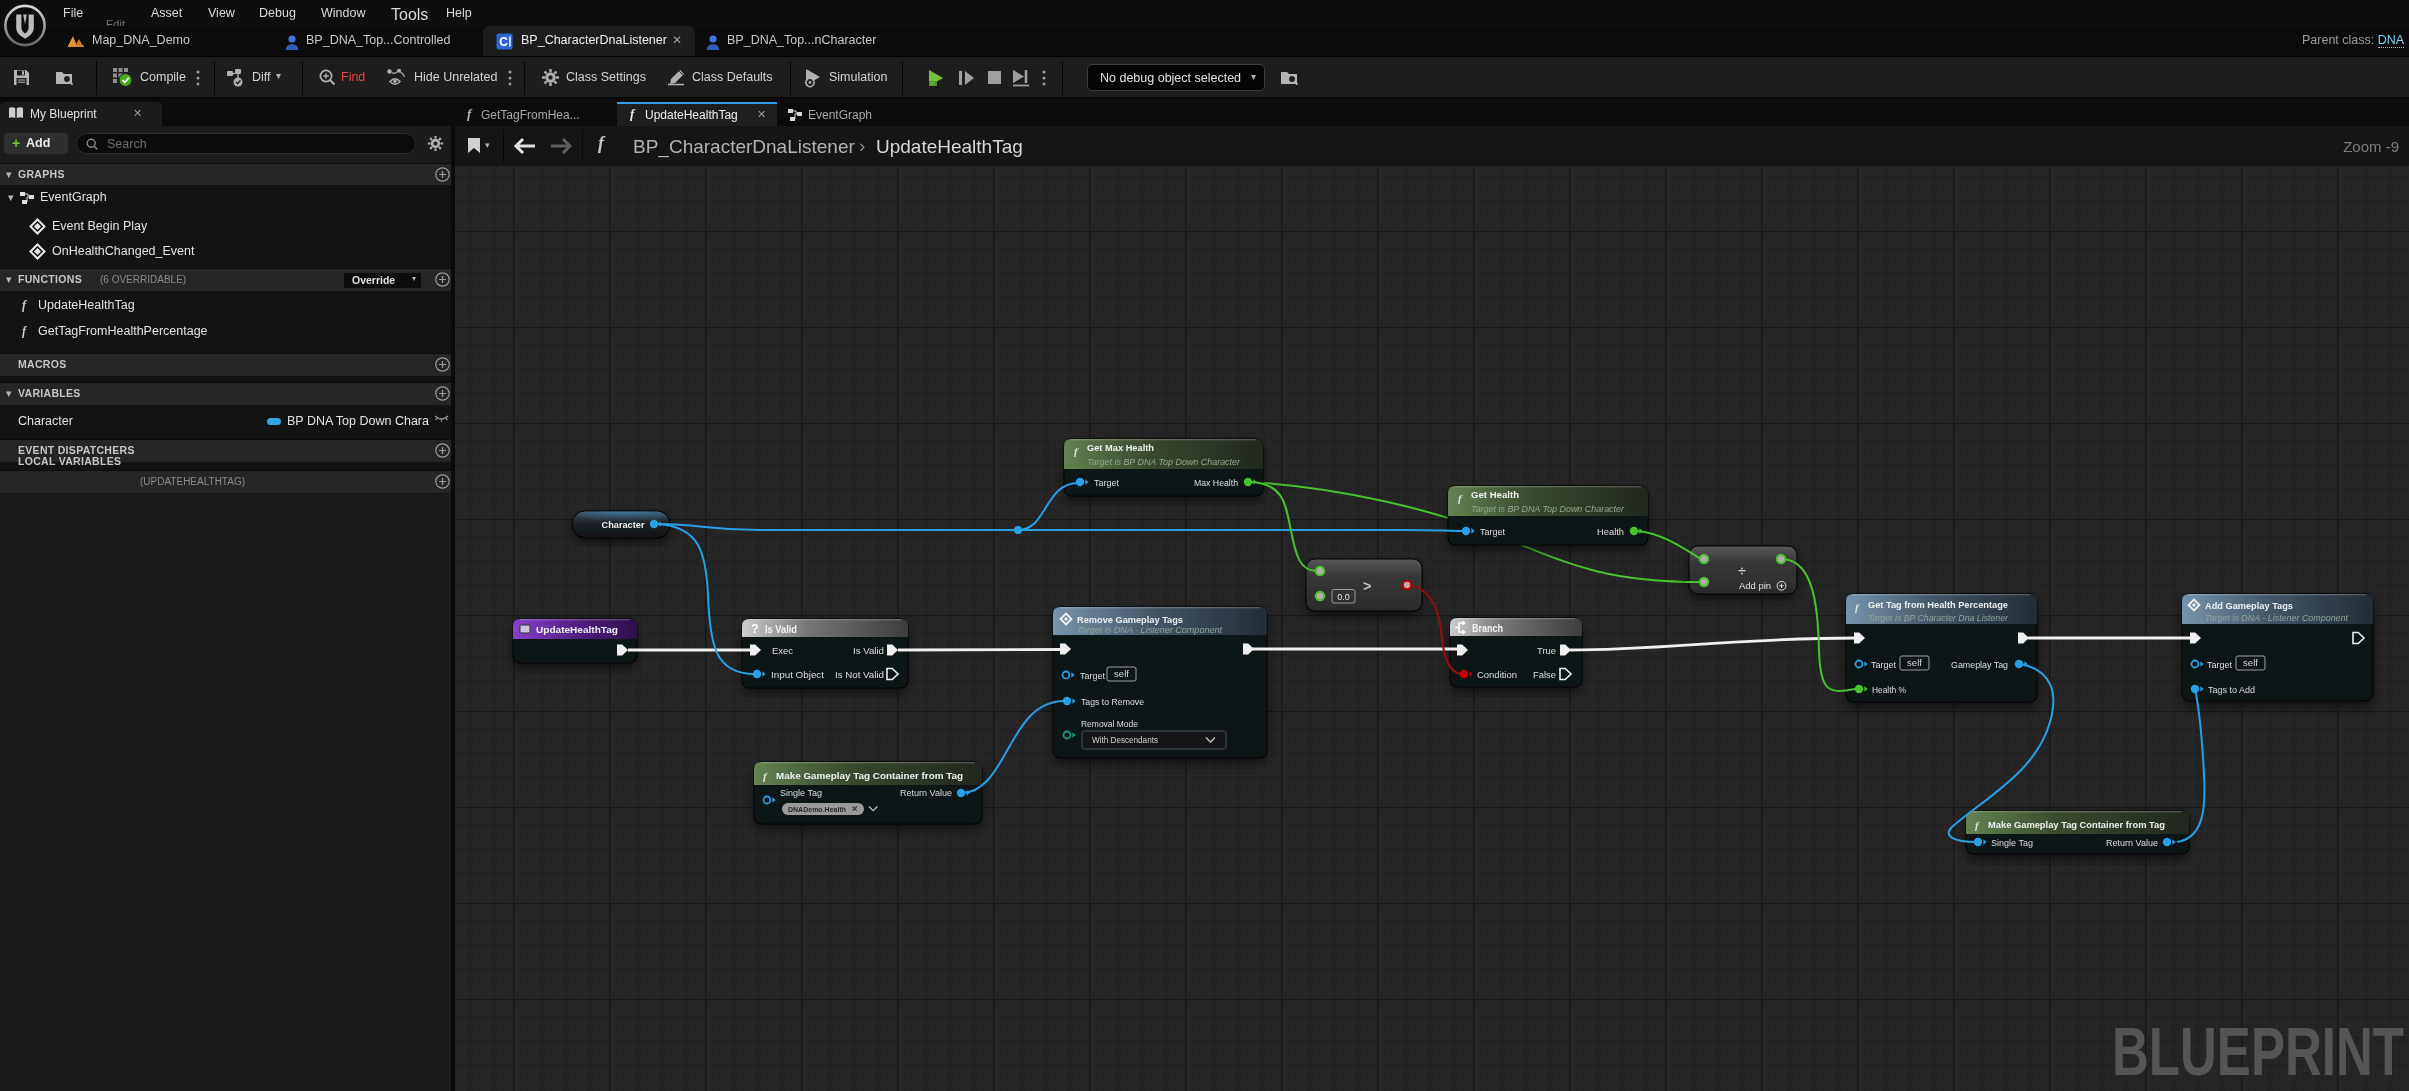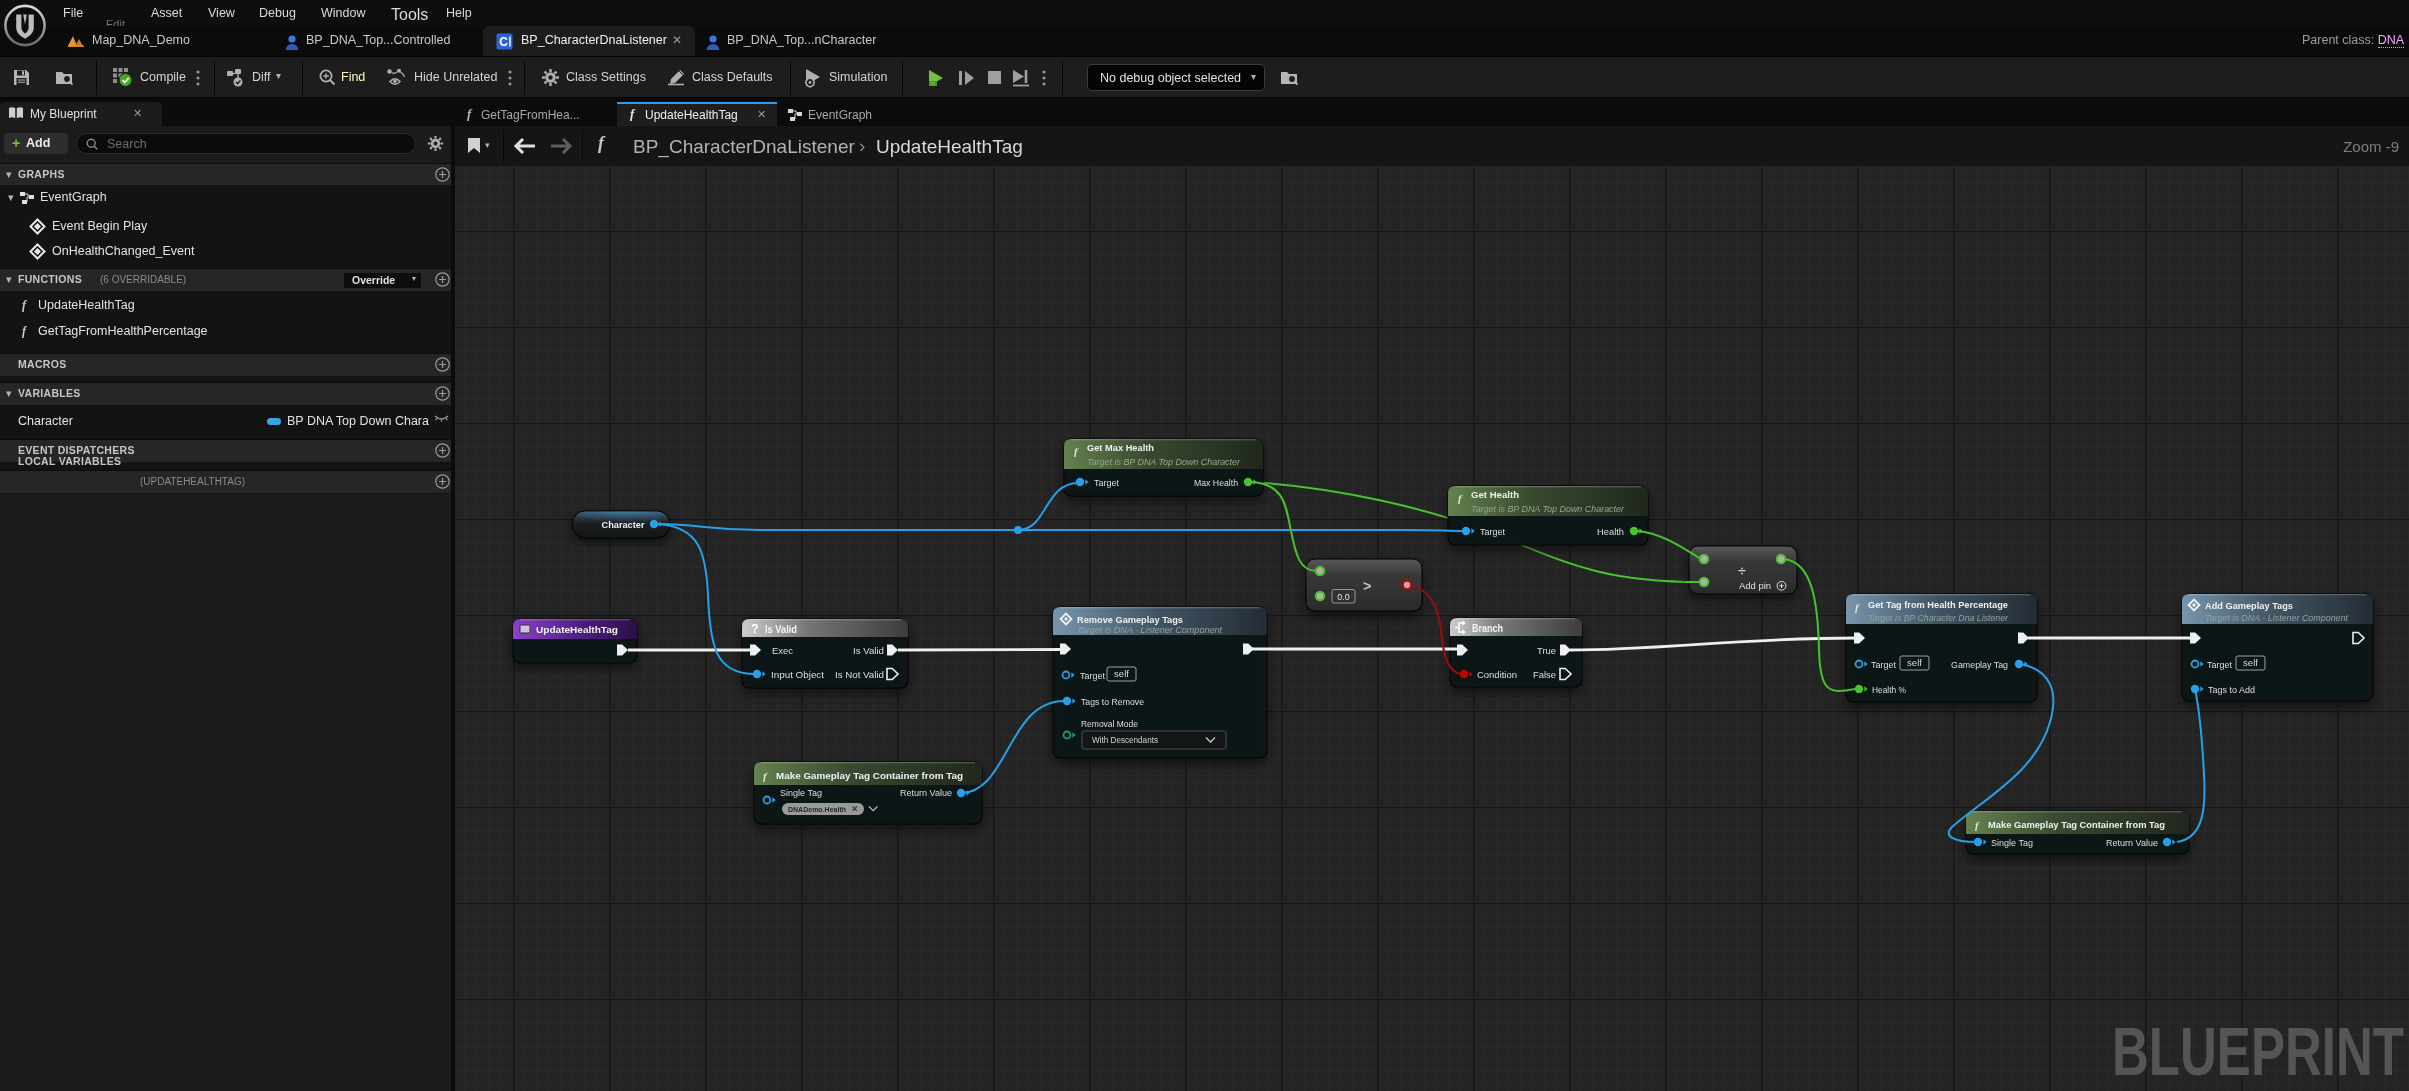--- a/index.html
+++ b/index.html
@@ -50,21 +50,21 @@
         <text x="7.5" y="13" font-size="12" font-weight="bold" fill="#fff" text-anchor="middle" font-family="Liberation Sans">C</text>
         <rect x="13" y="3.5" width="1.8" height="10" fill="#cfe0ff"></rect>
       </svg>
       <span class="atab" style="left:521px;color:#f0f0f0">BP_CharacterDnaListener</span>
   <span style="position:absolute;left:672px;top:7px;font-size:12px;color:#9a9a9a">✕</span>
   <svg width="16" height="17" viewBox="0 0 16 17" style="position:absolute;left:705px;top:8px">
         <circle cx="8" cy="5" r="3.6" fill="#3f76e0"></circle>
         <path d="M1.5,16 q1,-6 6.5,-6 q5.5,0 6.5,6 z" fill="#2f5cb8"></path>
       </svg>
       <span class="atab" style="left:727px">BP_DNA_Top...nCharacter</span>
-  <span style="position:absolute;left:2302px;top:7px;font-size:12.5px;color:#9d9d9d">Parent class: <span style="color:#f0abfc;border-bottom:1px dotted #bbb">DNA</span></span>
+  <span style="position:absolute;left:2302px;top:7px;font-size:12.5px;color:#9d9d9d">Parent class: <span style="color:#7dd3fc;border-bottom:1px dotted #bbb">DNA</span></span>
 </div>
 
 <div style="position:absolute;left:0;top:56px;width:2409px;height:42px;background:#1d1d1d;border-top:1px solid #030303;border-bottom:1px solid #050505">
 <div style="position:absolute;left:13px;top:12px"><svg width="17" height="17" viewBox="0 0 17 17">
           <path d="M1,1 h12 l3,3 v12 h-15 z" fill="#b5b5b5"></path>
           <rect x="4" y="1.5" width="8" height="5" fill="#1d1d1d"></rect>
           <rect x="9" y="2.2" width="2" height="3.6" fill="#b5b5b5"></rect>
           <rect x="3.5" y="9" width="10" height="7" fill="#1d1d1d"></rect>
           <path d="M4.8,11 h7.4 M4.8,13.3 h7.4" stroke="#b5b5b5" stroke-width="1.1"></path>
         </svg></div>
@@ -101,21 +101,21 @@
           <path d="M10,14 l1.6,1.7 l2.8-3.2" stroke="#1d1d1d" stroke-width="1.5" fill="none"></path>
         </svg></div>
       <span style="position:absolute;left:252px;top:13px;font-size:12.5px;color:#d4d4d4">Diff</span>
       <span style="position:absolute;left:276px;top:13px;font-size:10px;color:#b0b0b0">▾</span>
       <div style="position:absolute;left:302px;top:4px;width:1px;height:34px;background:#060606"></div>
 <div style="position:absolute;left:318px;top:11px"><svg width="19" height="19" viewBox="0 0 19 19">
           <circle cx="8" cy="8" r="5.6" fill="none" stroke="#b0b0b0" stroke-width="1.7"></circle>
           <path d="M12,12 l4.5,4.5" stroke="#b0b0b0" stroke-width="2"></path>
           <path d="M8,5.2 v5.6 M5.2,8 h5.6" stroke="#b0b0b0" stroke-width="1.4"></path>
         </svg></div>
-      <span style="position:absolute;left:341px;top:13px;font-size:12.5px;color:#fef9c3">Find</span>
+      <span style="position:absolute;left:341px;top:13px;font-size:12.5px;color:#ef4444">Find</span>
 <div style="position:absolute;left:386px;top:11px"><svg width="24" height="19" viewBox="0 0 24 19">
           <circle cx="3.5" cy="3.5" r="2.2" fill="#b0b0b0"></circle>
           <circle cx="13" cy="2.8" r="2" fill="#b0b0b0"></circle>
           <path d="M5.5,4.5 q4,2 6,-1 M14.5,4 q3,2 4,5" stroke="#b0b0b0" stroke-width="1.3" fill="none"></path>
           <path d="M4,13.5 q5,-5.5 10,0 q-5,5.5 -10,0 z" fill="none" stroke="#b0b0b0" stroke-width="1.5"></path>
           <circle cx="9" cy="13.3" r="1.8" fill="#b0b0b0"></circle>
         </svg></div>
       <span style="position:absolute;left:414px;top:13px;font-size:12.5px;color:#d4d4d4">Hide Unrelated</span>
       <svg width="4" height="16" viewBox="0 0 4 16" style="position:absolute;left:508px;top:13px">
         <circle cx="2" cy="2" r="1.5" fill="#9a9a9a"></circle>

